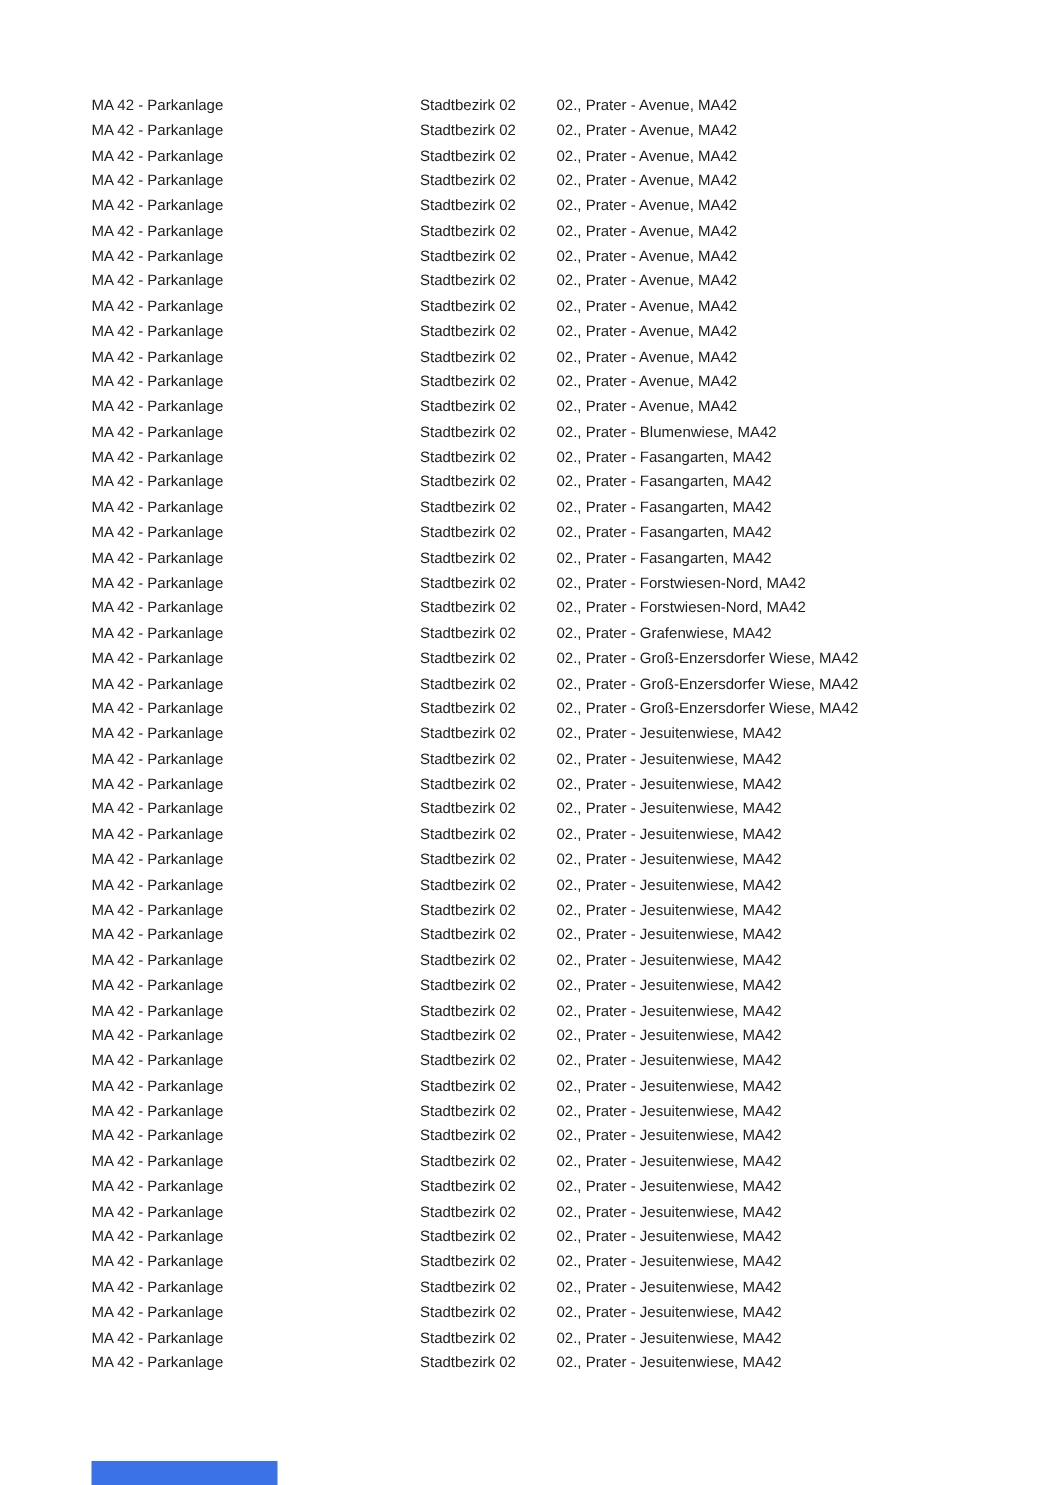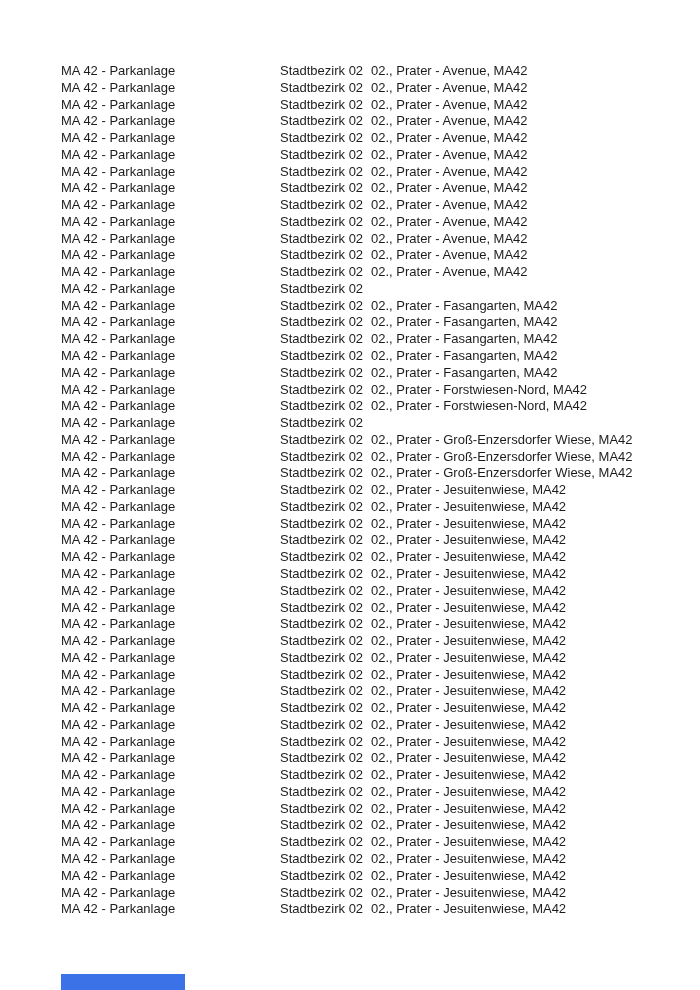--- a/index.html
+++ b/index.html
@@ -12,21 +12,21 @@
     width: 700px;
     height: 990px;
     overflow: hidden;
     background: #ffffff;
     font-family: "Liberation Sans", "DejaVu Sans", sans-serif;
   }
   .rows {
     position: absolute;
     left: 61px;
     top: 63px;
-    font-size: 13px;
+    font-size: 10px;
     line-height: 16.77px;
     white-space: nowrap;
     color: #1c1c1c;
   }
   .row {
     display: flex;
     height: 16.77px;
   }
   .col { display: inline-block; }
   .c1 { width: 175px; }
@@ -106,20 +106,21 @@
         <span class="col c3">02., Prater - Avenue, MA42</span>
       </div>
       <div class="row">
         <span class="col c1">MA 42 - Parkanlage</span>
         <span class="col c2">Stadtbezirk 02</span>
         <span class="col c3">02., Prater - Avenue, MA42</span>
       </div>
       <div class="row">
         <span class="col c1">MA 42 - Parkanlage</span>
         <span class="col c2">Stadtbezirk 02</span>
+        <span class="col c3">02., Prater - Blumenwiese, MA42</span>
       </div>
       <div class="row">
         <span class="col c1">MA 42 - Parkanlage</span>
         <span class="col c2">Stadtbezirk 02</span>
         <span class="col c3">02., Prater - Fasangarten, MA42</span>
       </div>
       <div class="row">
         <span class="col c1">MA 42 - Parkanlage</span>
         <span class="col c2">Stadtbezirk 02</span>
         <span class="col c3">02., Prater - Fasangarten, MA42</span>
@@ -145,20 +146,21 @@
         <span class="col c3">02., Prater - Forstwiesen-Nord, MA42</span>
       </div>
       <div class="row">
         <span class="col c1">MA 42 - Parkanlage</span>
         <span class="col c2">Stadtbezirk 02</span>
         <span class="col c3">02., Prater - Forstwiesen-Nord, MA42</span>
       </div>
       <div class="row">
         <span class="col c1">MA 42 - Parkanlage</span>
         <span class="col c2">Stadtbezirk 02</span>
+        <span class="col c3">02., Prater - Grafenwiese, MA42</span>
       </div>
       <div class="row">
         <span class="col c1">MA 42 - Parkanlage</span>
         <span class="col c2">Stadtbezirk 02</span>
         <span class="col c3">02., Prater - Groß-Enzersdorfer Wiese, MA42</span>
       </div>
       <div class="row">
         <span class="col c1">MA 42 - Parkanlage</span>
         <span class="col c2">Stadtbezirk 02</span>
         <span class="col c3">02., Prater - Groß-Enzersdorfer Wiese, MA42</span>

